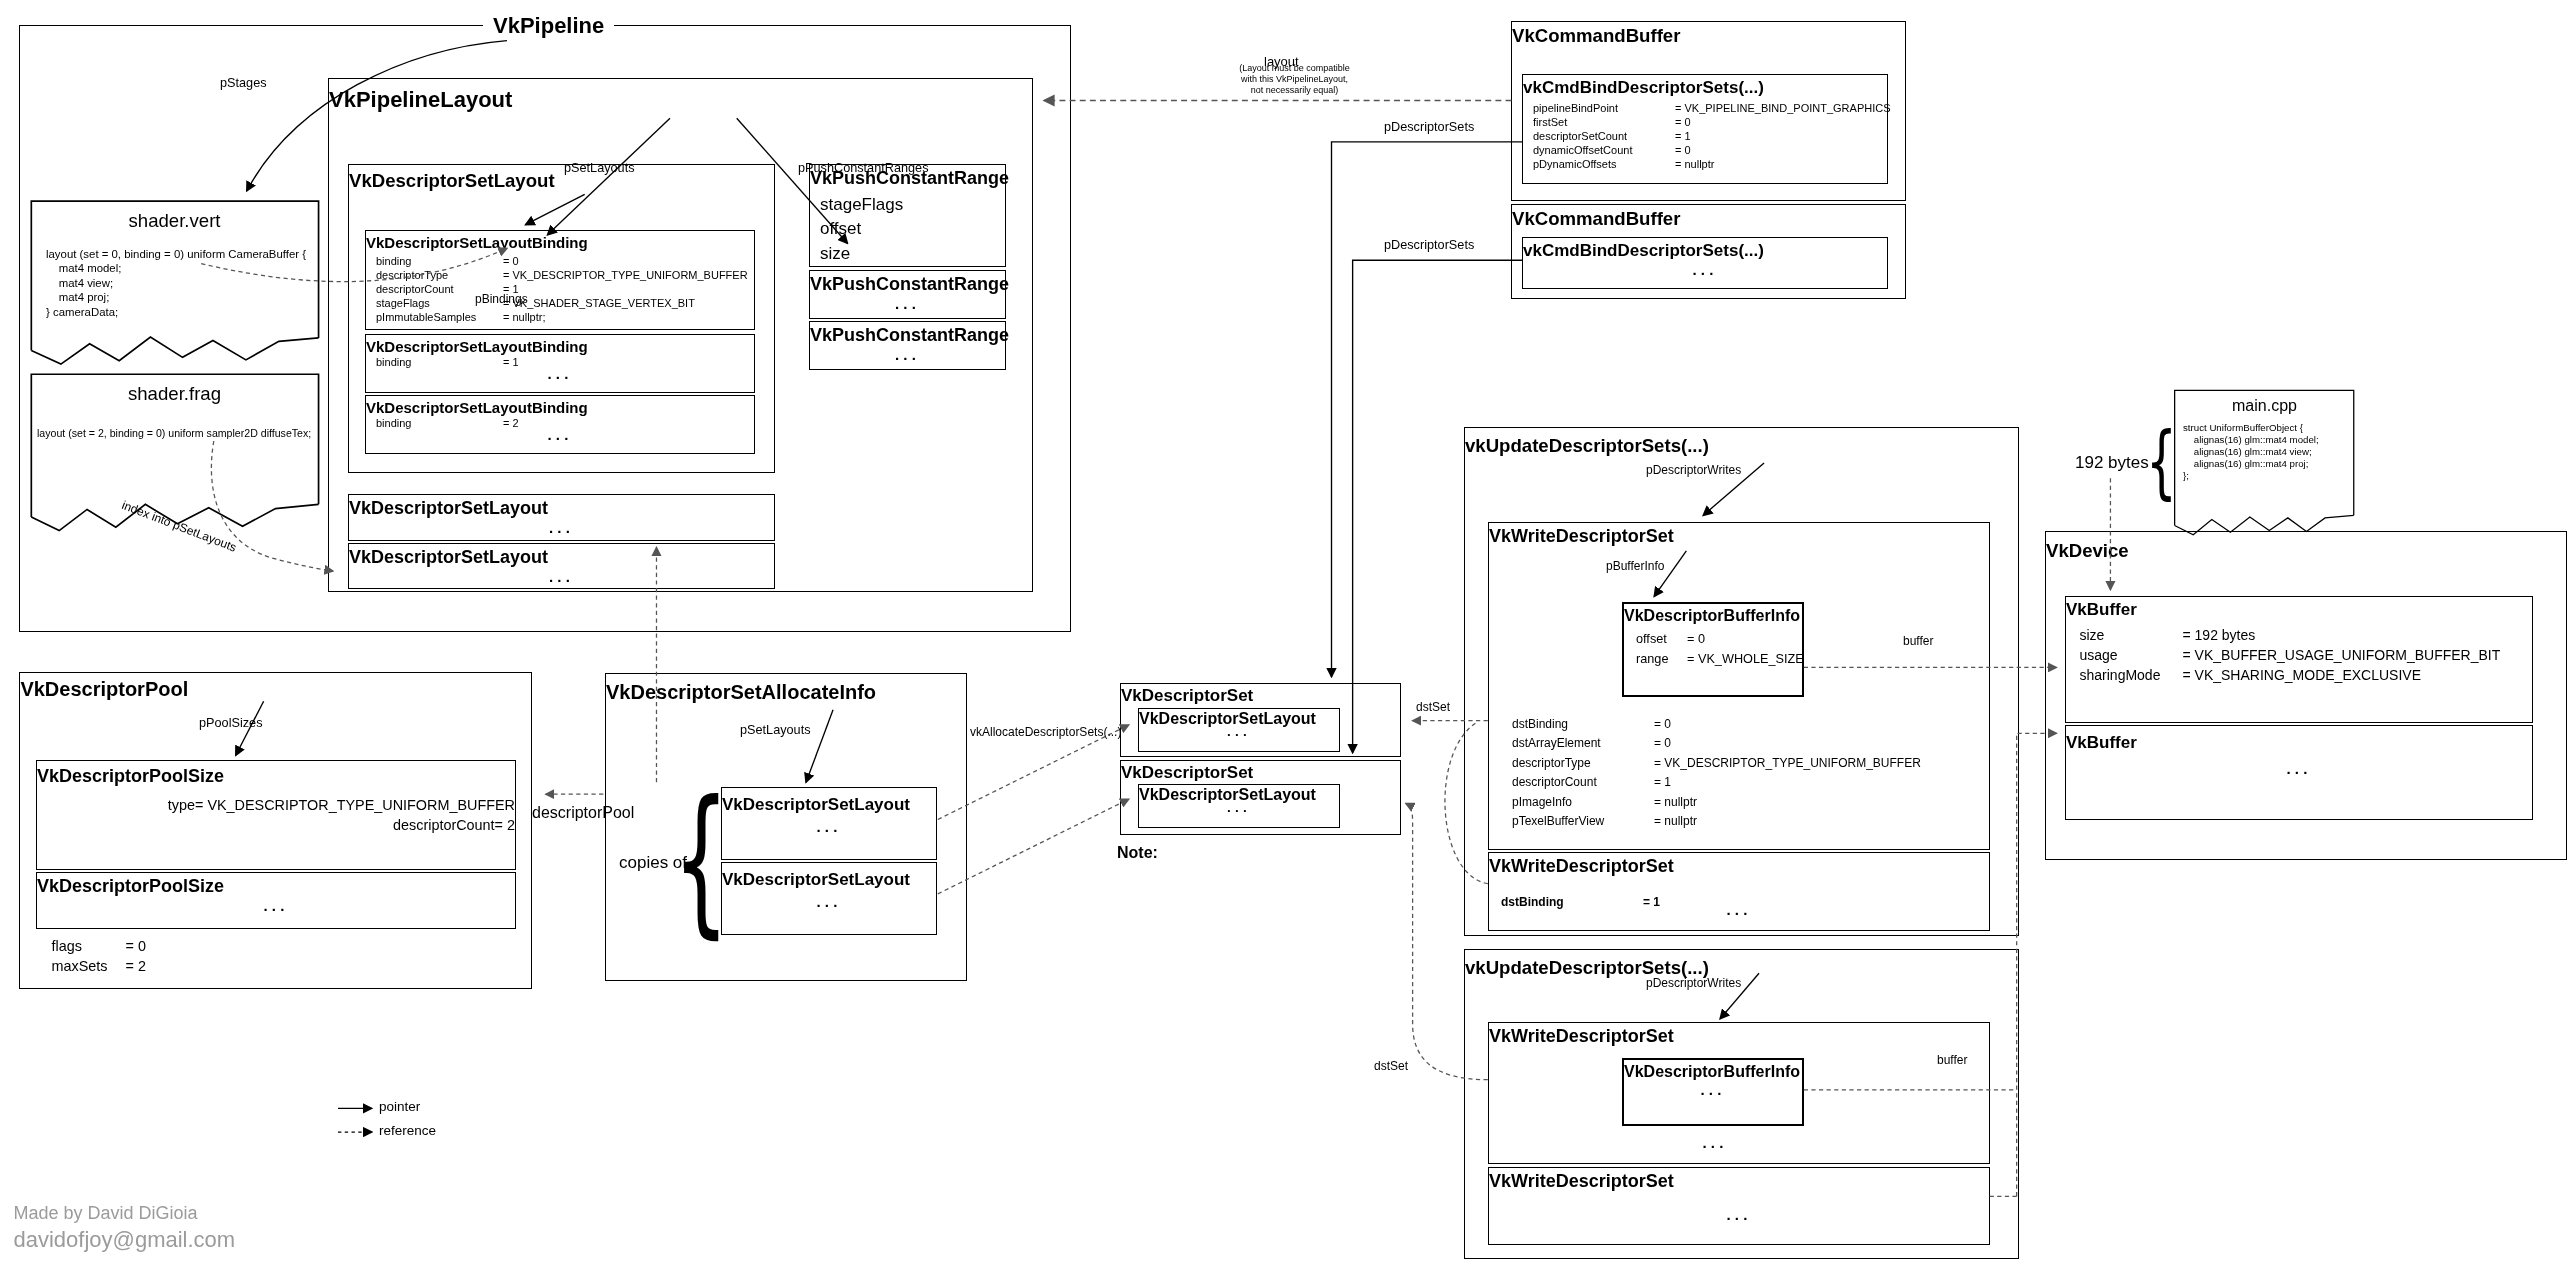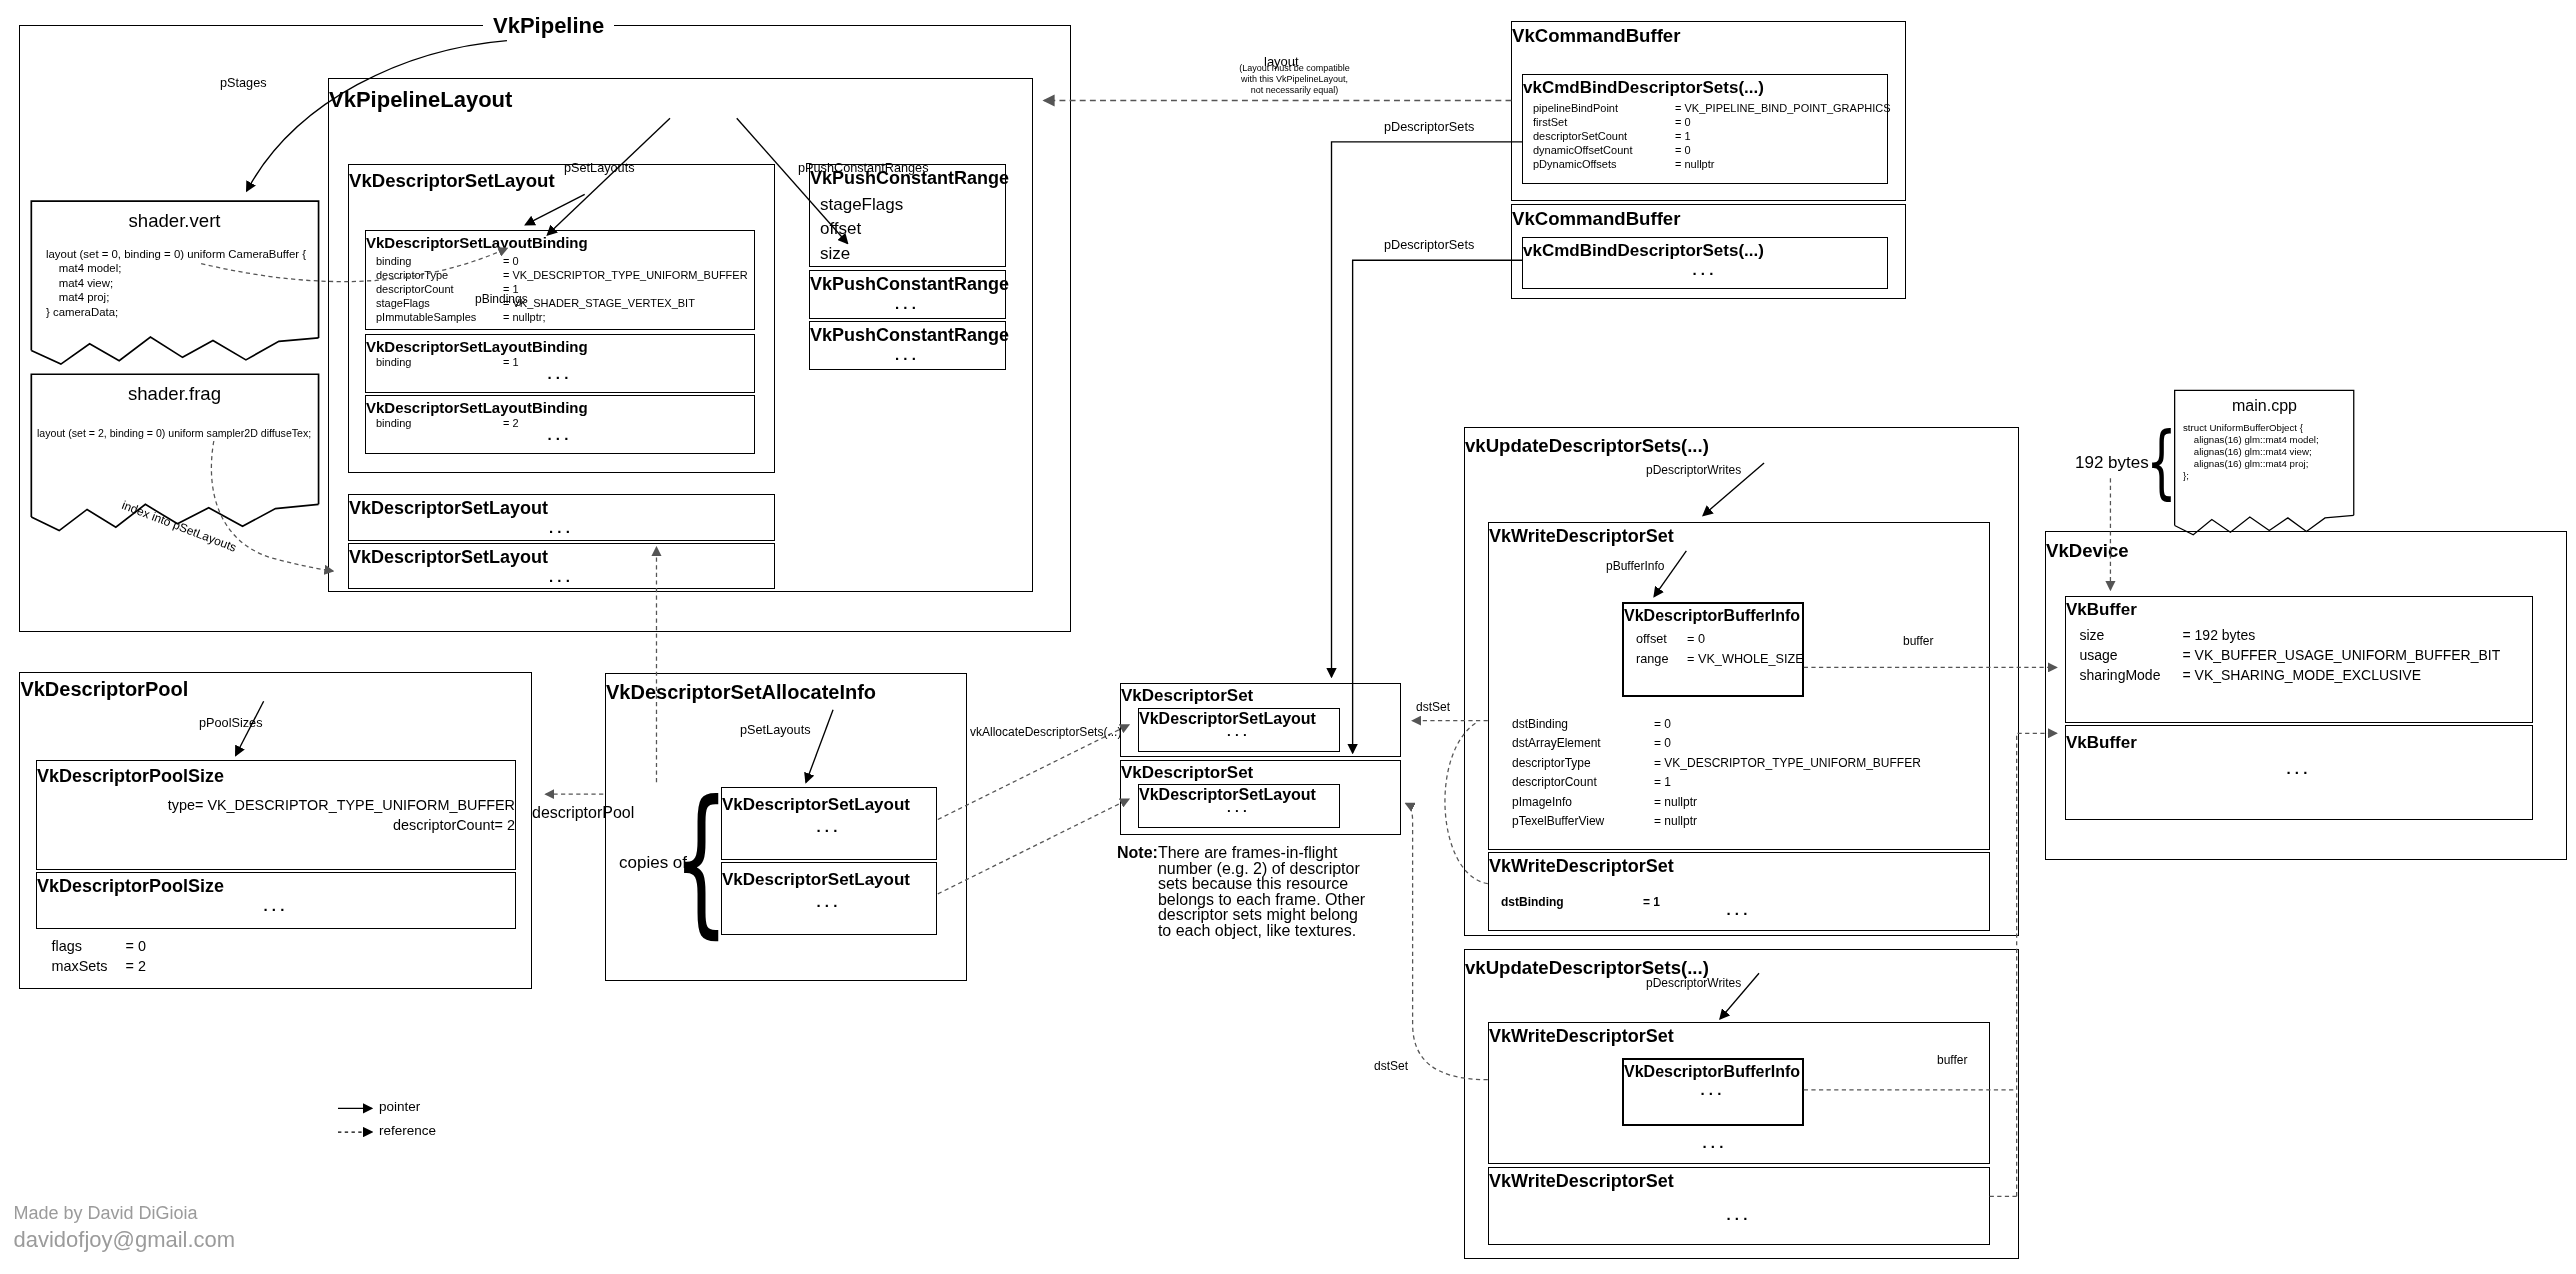--- a/index.html
+++ b/index.html
@@ -154,21 +154,20 @@
   <div class="box" style="left:1120px;top:760px;width:281px;height:75px;">
     <div class="t" style="font-size:17px;margin-top:1.7px;">VkDescriptorSet</div>
   </div>
   <div class="box" style="left:1138px;top:784px;width:202px;height:44px;border-width:1.3px;">
     <div class="t" style="font-size:16px;margin-top:0.8px;">VkDescriptorSetLayout</div>
     <div class="dots" style="margin-top:-4.2px;font-size:13.5px;">...</div>
   </div>
 
   <div class="note" style="position:absolute;left:1117px;top:845px;width:253px;display:flex;font-size:16px;line-height:15.6px;">
     <div style="font-weight:bold;flex:0 0 39px;">Note:</div>
-    <div>There are frames-in-flight number (e.g. 2) of descriptor sets because this resource belongs to each frame. Other descriptor sets might belong to each object, like textures.</div>
   </div>
 
   <div class="box" style="left:1511px;top:21px;width:395px;height:180px;">
     <div class="t" style="font-size:18.6px;margin-top:3.4px;">VkCommandBuffer</div>
   </div>
   <div class="box" style="left:1522px;top:74px;width:366px;height:110px;border-width:1.3px;">
     <div class="t" style="font-size:17px;margin-top:2.5px;">vkCmdBindDescriptorSets(...)</div>
     <div class="rows13 w168" style="margin-top:3.4px;">
       <div class="row"><span class="rn">pipelineBindPoint</span><span>= VK_PIPELINE_BIND_POINT_GRAPHICS</span></div>
       <div class="row"><span class="rn">firstSet</span><span>= 0</span></div>

